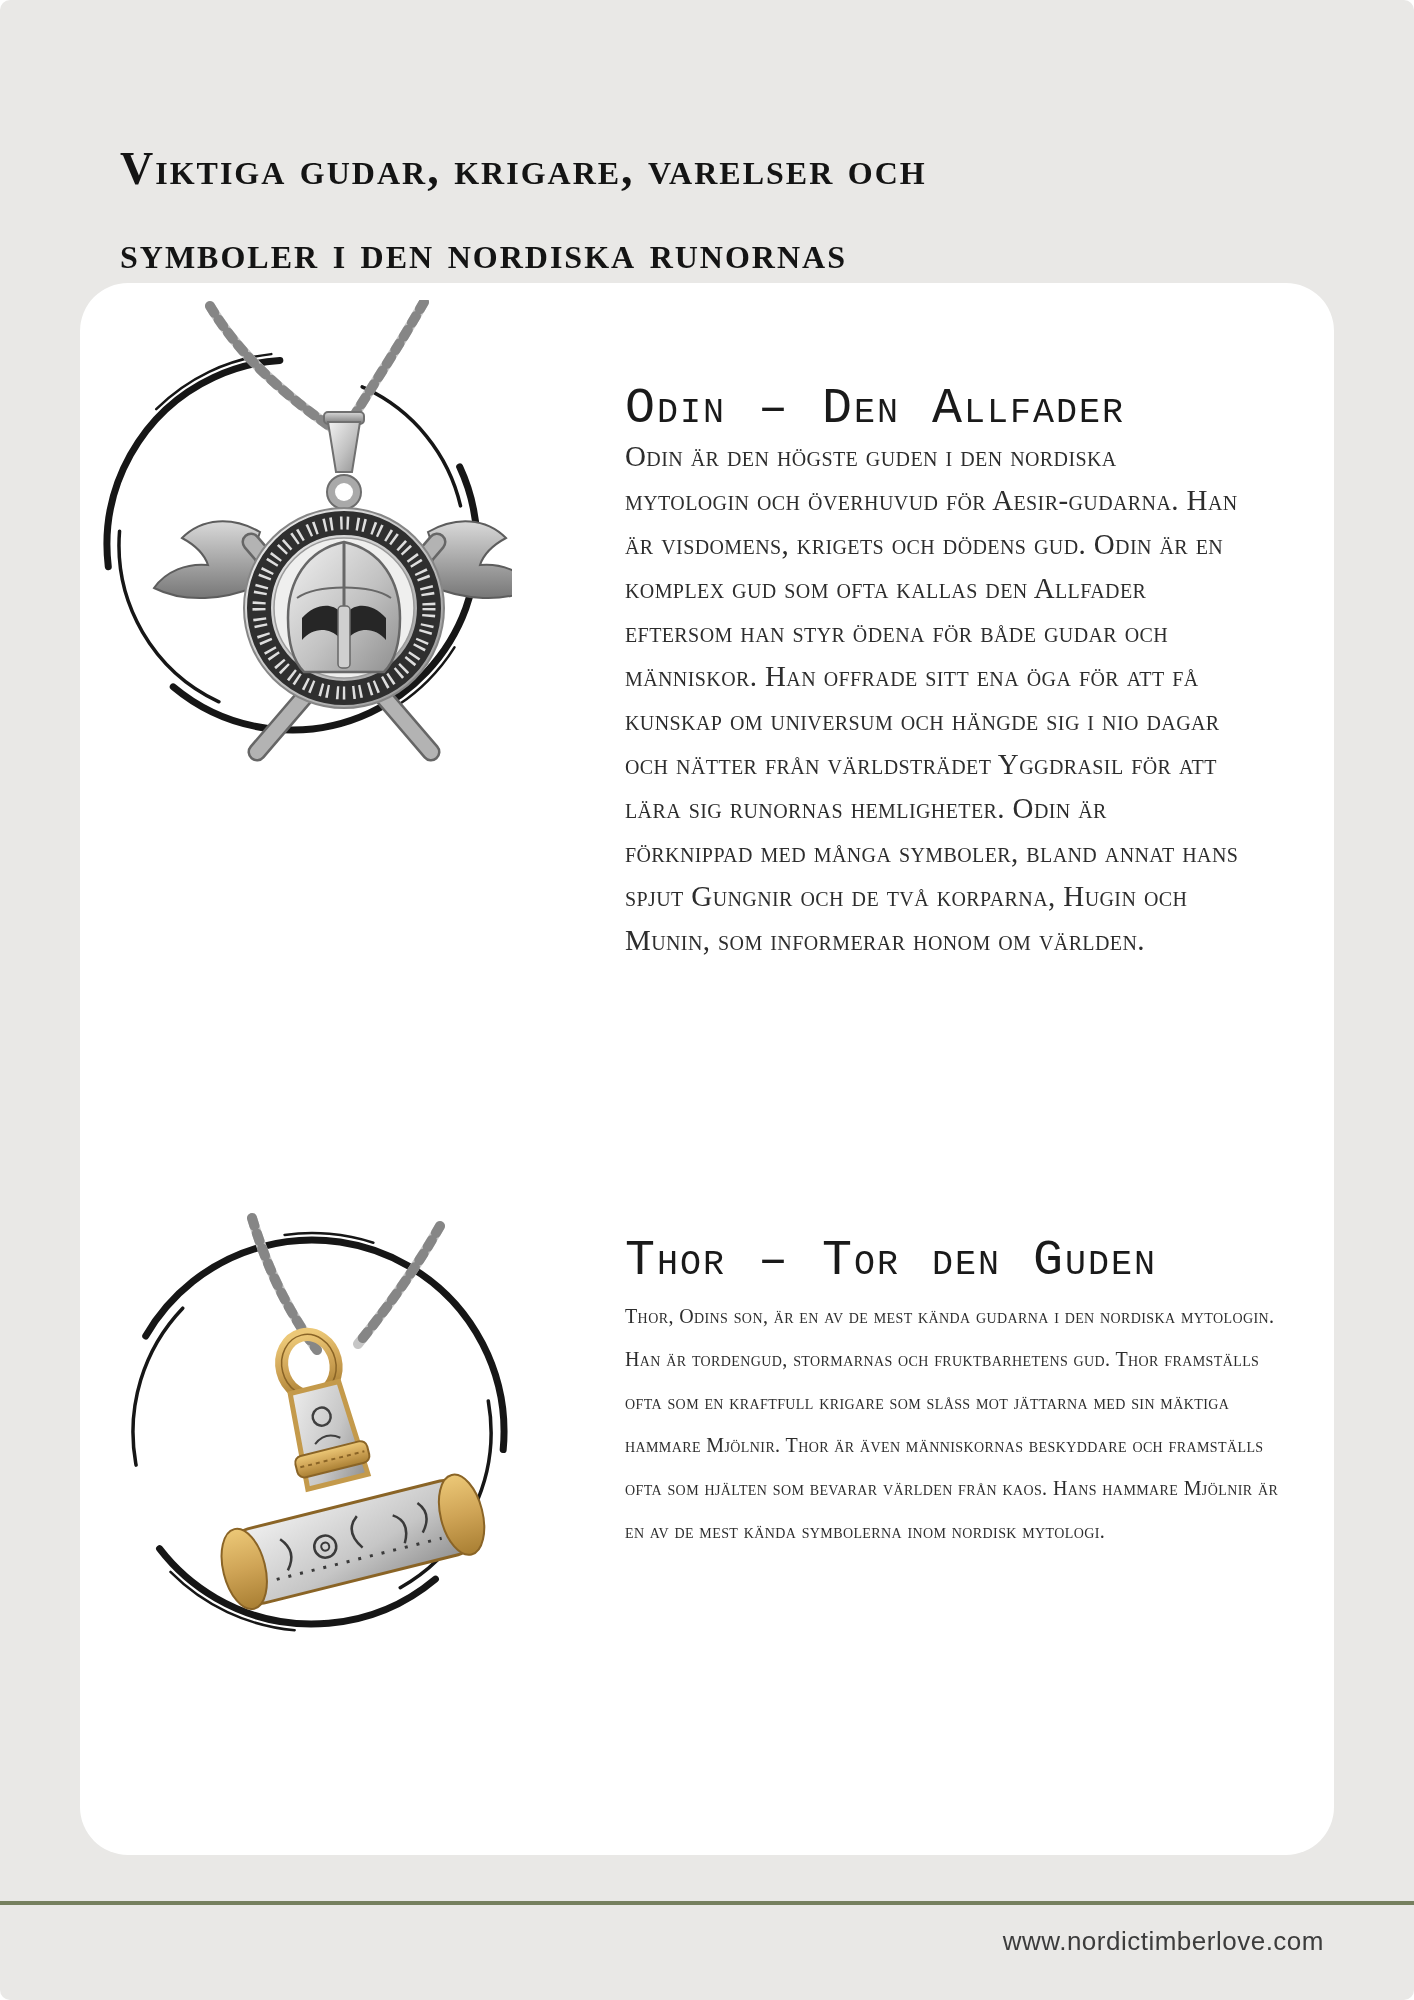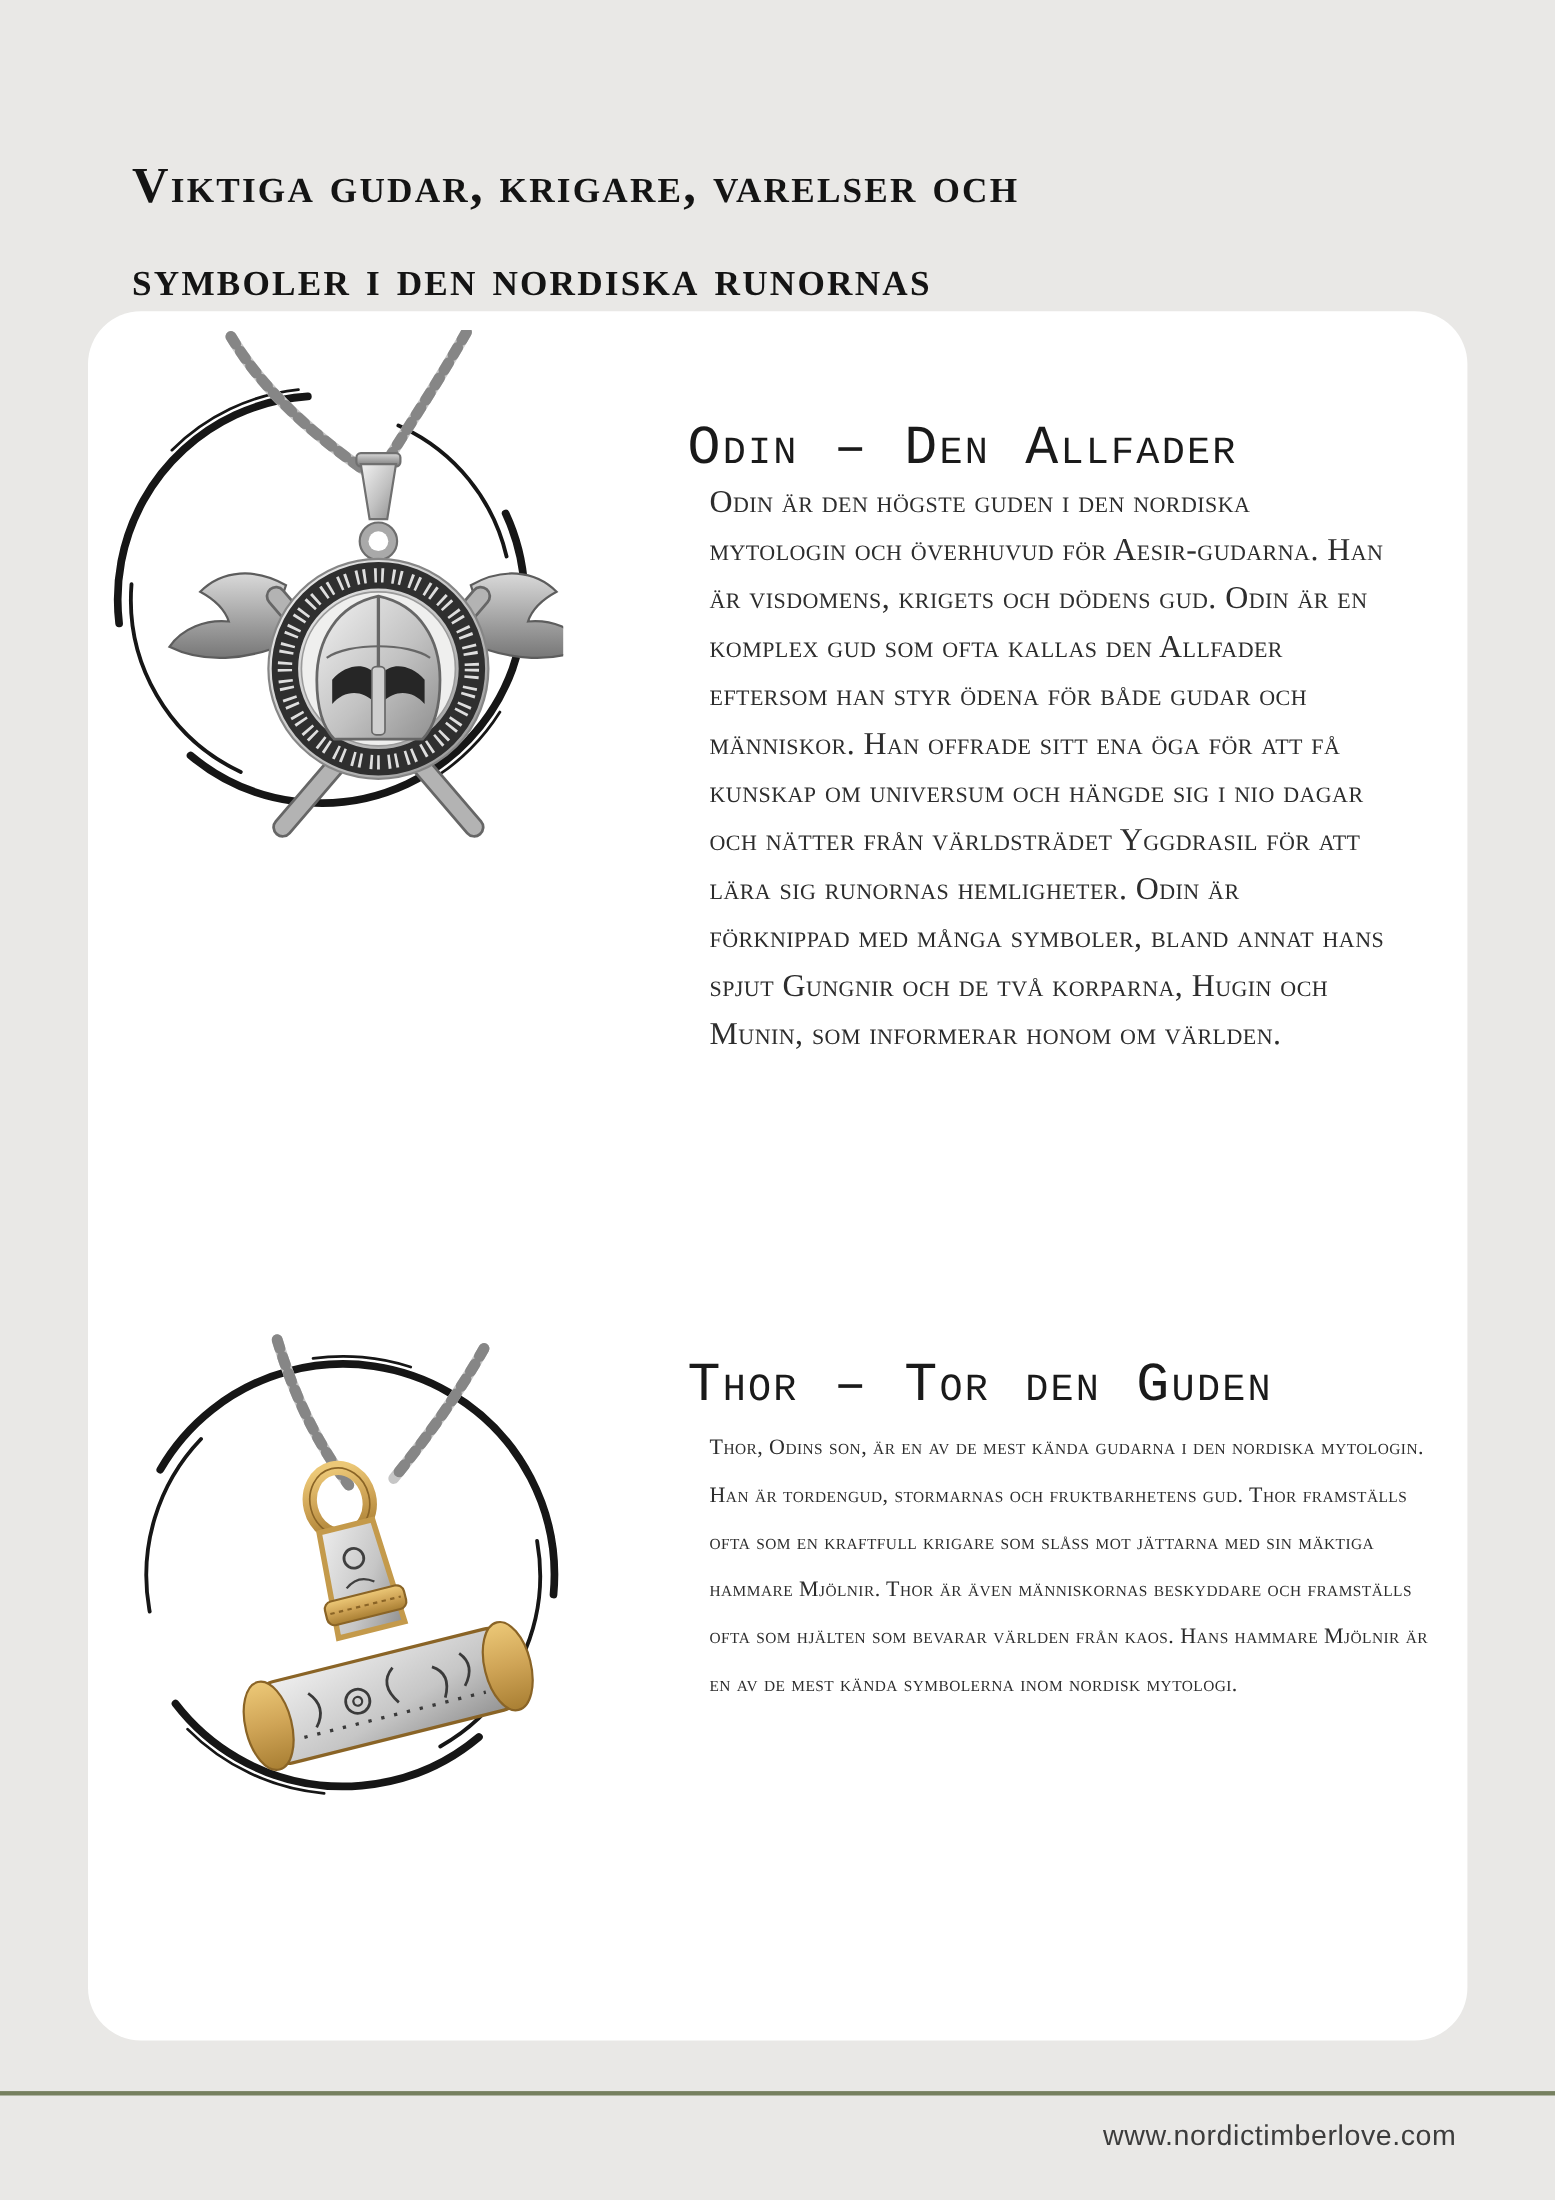--- a/index.html
+++ b/index.html
@@ -22,40 +22,40 @@
   }
   .section-heading{
     position:absolute;left:545px;
     font-size:50px;font-weight:400;line-height:56px;
     font-variant:small-caps;letter-spacing:2px;color:#1a1a1a;white-space:nowrap;font-family:Liberation Mono, monospace;
   }
   .heading-odin{top:56px;}
   .heading-thor{top:908px;}
   .section-body{
     position:absolute;left:545px;
-    font-variant:small-caps;color:#2d2d2d;letter-spacing:0.4px;margin-left:20px;
+    font-variant:small-caps;color:#2d2d2d;letter-spacing:0.4px;
   }
   .body-odin{top:122px;width:616px;font-size:29px;line-height:44px;}
   .body-thor{top:992px;width:664px;font-size:20px;line-height:43px;}
   .art{position:absolute;}
   .art-odin{left:12px;top:17px;width:420px;height:560px;}
   .art-thor{left:22px;top:927px;width:430px;height:470px;}
   .footer-divider{
     position:absolute;left:0;top:1901px;width:1414px;height:4px;
   }
   .footer-url{
     position:absolute;top:1926px;right:90px;
     font-family:"Liberation Sans", sans-serif;
     font-size:26px;color:#3c3c3c;letter-spacing:0.5px;
   }
 </style>
 </head>
 <body>
 
-<div class="page" style="background: rgb(233, 232, 230);">
+<div class="page" style="background: rgb(233, 232, 230); border-radius: 10px;">
 
   <h1 class="page-title">
     <span class="line">Viktiga gudar, krigare, varelser och</span>
     <span class="line">symboler i den nordiska runornas</span>
   </h1>
 
   <div class="card">
 
     <svg class="art art-odin" viewBox="0 0 420 560" aria-hidden="true">
       <defs>

